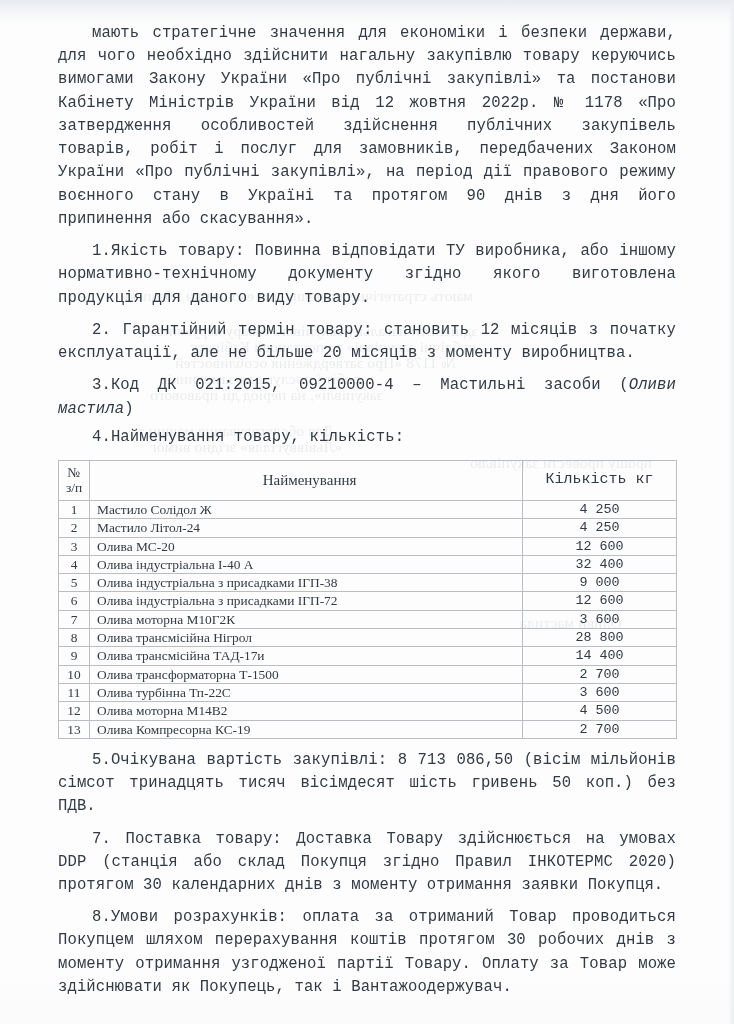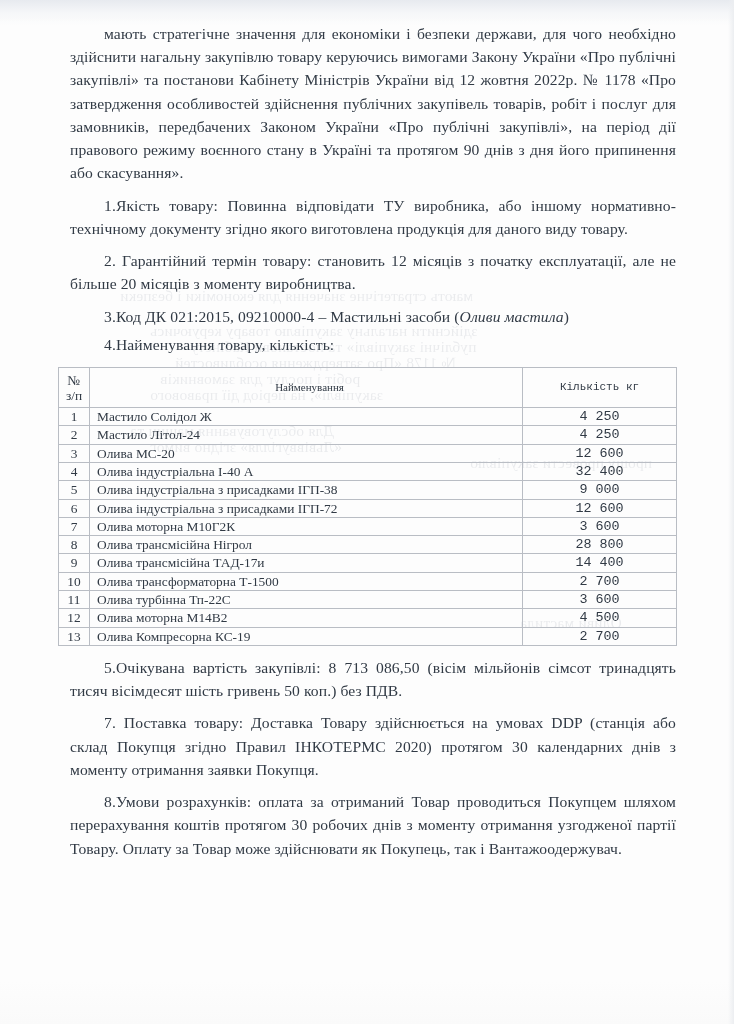--- a/index.html
+++ b/index.html
@@ -43,27 +43,28 @@
   }
 
   .content {
     position: absolute;
     left: 58px;
     top: 22px;
     width: 618px;
   }
 
   p.para {
-    margin: 0 0 0.10em 12px;
+    margin: 0 0 0.10em 0;
     font-size: 15.6px;
     line-height: 1.49;
     text-align: justify;
     text-indent: 34px;
     letter-spacing: 0.1px;
     color: #313a45;
+    font-family: Liberation Mono, monospace;
   }
   p.para.gap-before { margin-top: 9px; }
   p.para.gap-small { margin-top: 5px; }
 
   .italic { font-style: italic; }
 
   
   .tbl-wrap {
     margin-top: 11px;
     margin-bottom: 10px;
@@ -77,21 +78,21 @@
   }
   table.goods th,
   table.goods td {
     border: 1px solid #b9bdc4;
     padding: 0;
     vertical-align: middle;
   }
   table.goods thead th {
     height: 39px;
     font-weight: normal;
-    font-size: 11px;
+    font-size: 15px;
     text-align: center;
     line-height: 1.12;
   }
   table.goods thead th.col-no {
     font-size: 13.4px;
   }
   table.goods tbody td {
     height: 17.3px;
     line-height: 17.3px;
     font-size: 13.4px;

